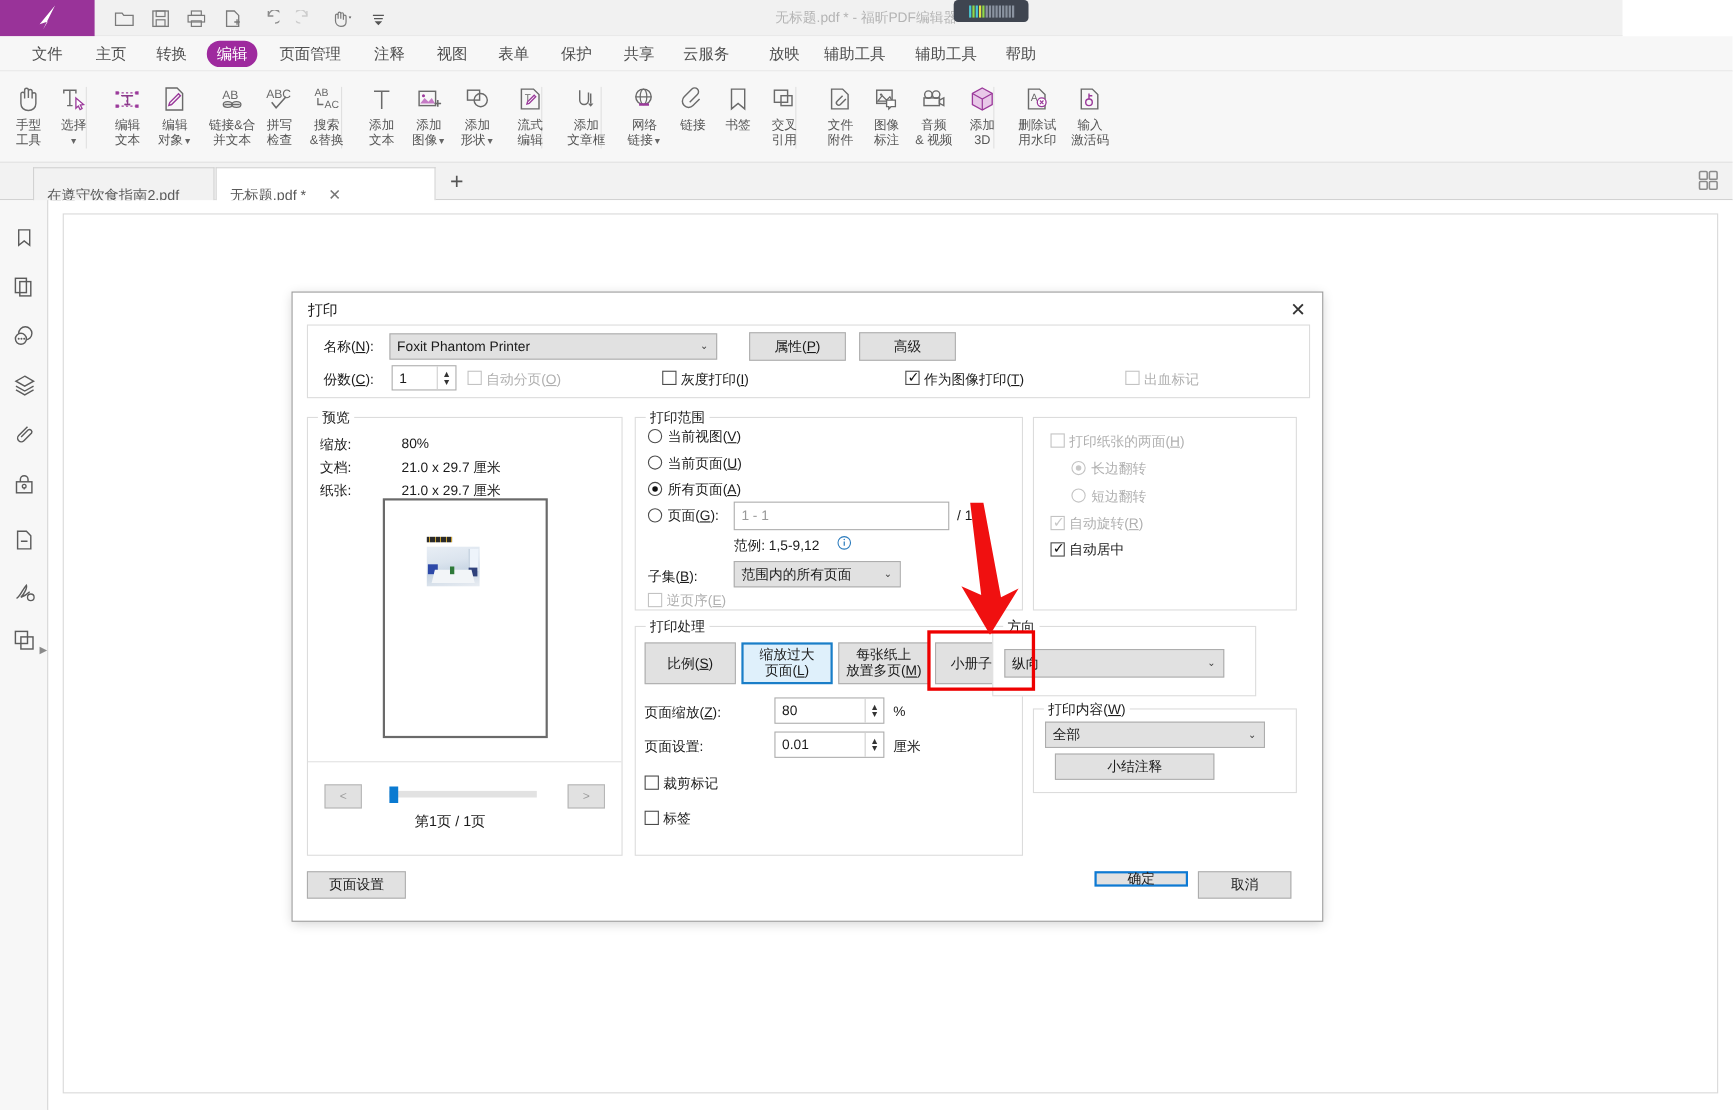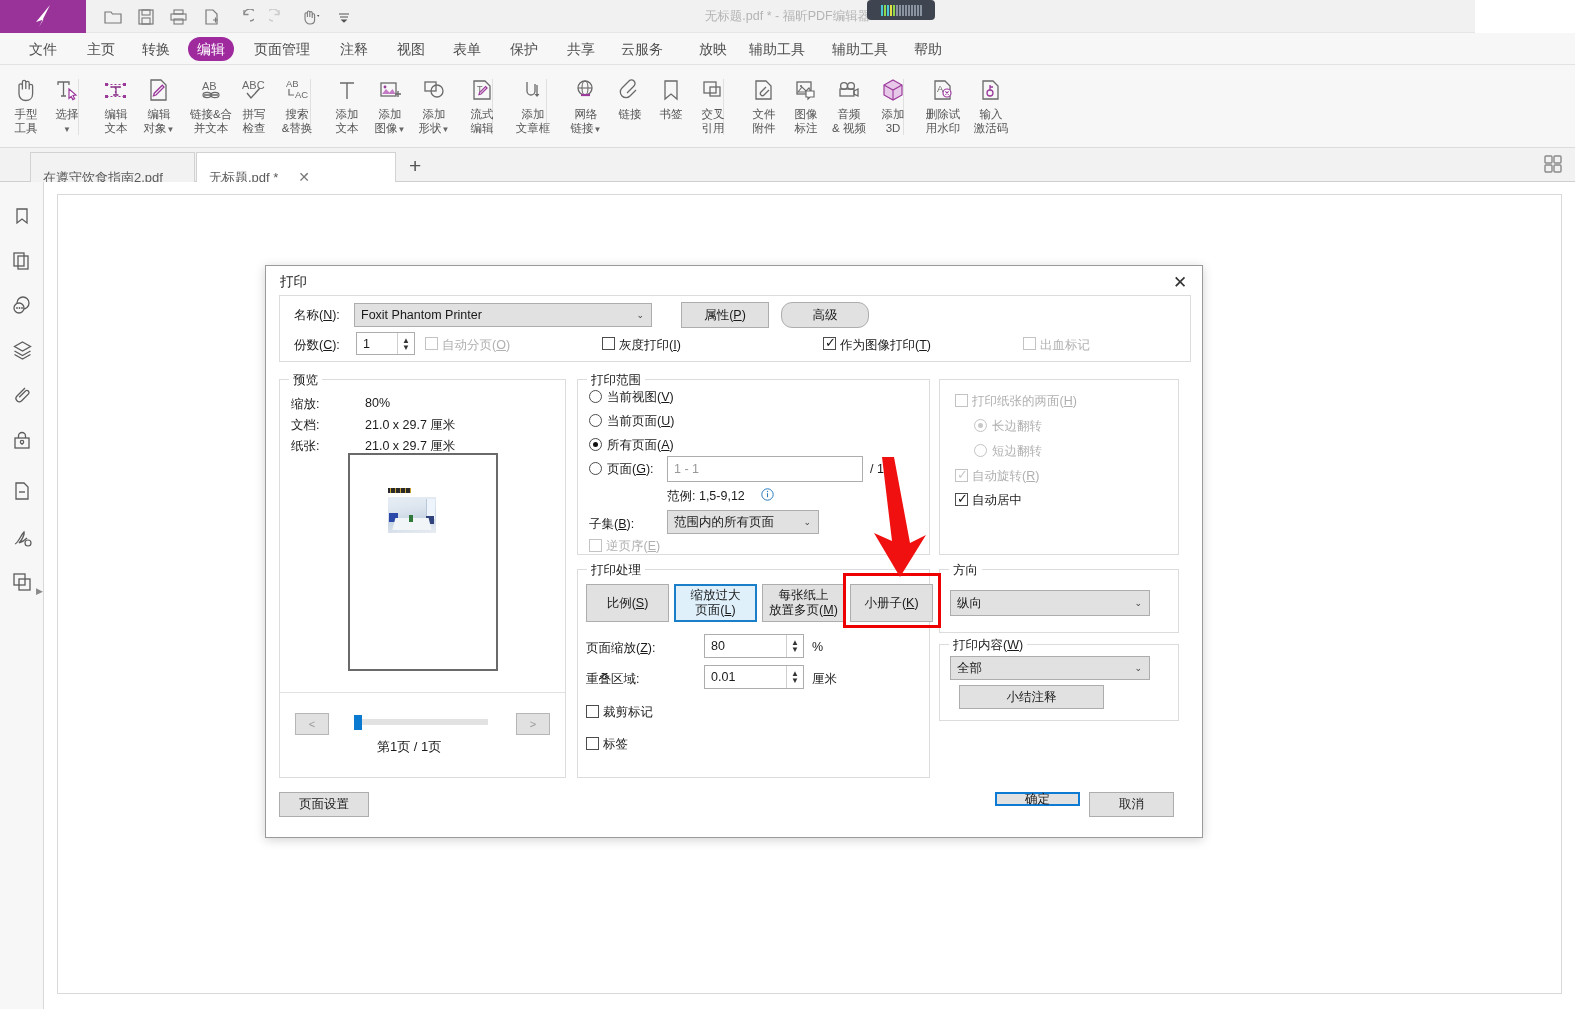--- a/index.html
+++ b/index.html
@@ -698,21 +698,21 @@
 
   <div class="group" style="left:13px;top:29px;width:912px;height:67px;">
     <span class="lab" style="left:14px;top:11px">名称(<span class="u">N</span>):</span>
     <div class="combo" style="left:74px;top:7px;width:298px;height:24px;">
       <span>Foxit Phantom Printer</span>
       <span class="arw">⌄</span>
     </div>
     <div class="btn" style="left:401px;top:6px;width:88px;height:26px;">
       <span>属性(<span class="u">P</span>)</span>
     </div>
-    <div class="btn" style="left:501px;top:6px;width:88px;height:26px;border-radius:11px;">
+    <div class="btn" style="left:501px;top:6px;width:88px;height:26px;">
       <span>高级</span>
     </div>
 
     <span class="lab" style="left:14px;top:41px">份数(<span class="u">C</span>):</span>
     <div class="spin" style="left:76px;top:36px;width:59px;height:23px;">
       <span>1</span>
       <span class="spin-btns">
           <span>▲</span>
           <span>▼</span>
         </span>
@@ -843,38 +843,38 @@
     <span class="lab" style="left:8px;top:70px">页面缩放(<span class="u">Z</span>):</span>
     <div class="spin" style="left:126px;top:64px;width:100px;height:24px;">
       <span>80</span>
       <span class="spin-btns">
           <span>▲</span>
           <span>▼</span>
         </span>
     </div>
     <span class="lab" style="left:234px;top:70px">%</span>
 
-    <span class="lab" style="left:8px;top:101px">重叠区域:</span>
+    <span class="lab" style="left:8px;top:101px">页面设置:</span>
     <div class="spin" style="left:126px;top:95px;width:100px;height:24px;">
       <span>0.01</span>
       <span class="spin-btns">
           <span>▲</span>
           <span>▼</span>
         </span>
     </div>
     <span class="lab" style="left:234px;top:101px">厘米</span>
 
     <div class="cb" style="left:8px;top:135px"></div>
     <span class="lab" style="left:25px;top:134px">裁剪标记</span>
 
     <div class="cb" style="left:8px;top:167px"></div>
     <span class="lab" style="left:25px;top:166px">标签</span>
   </div>
 
-  <div class="group" style="left:673px;top:303px;width:240px;height:64px;padding-left:18px;">
+  <div class="group" style="left:636px;top:303px;width:240px;height:64px;padding-left:18px;">
     <span class="group-legend">方向</span>
     <div class="combo" style="left:10px;top:20px;width:200px;height:26px;">
       <span>纵向</span>
       <span class="arw">⌄</span>
     </div>
   </div>
 
   <div class="group" style="left:673px;top:378px;width:240px;height:77px;">
     <span class="group-legend">打印内容(<span class="u">W</span>)</span>
     <div class="combo" style="left:10px;top:11px;width:200px;height:24px;">

